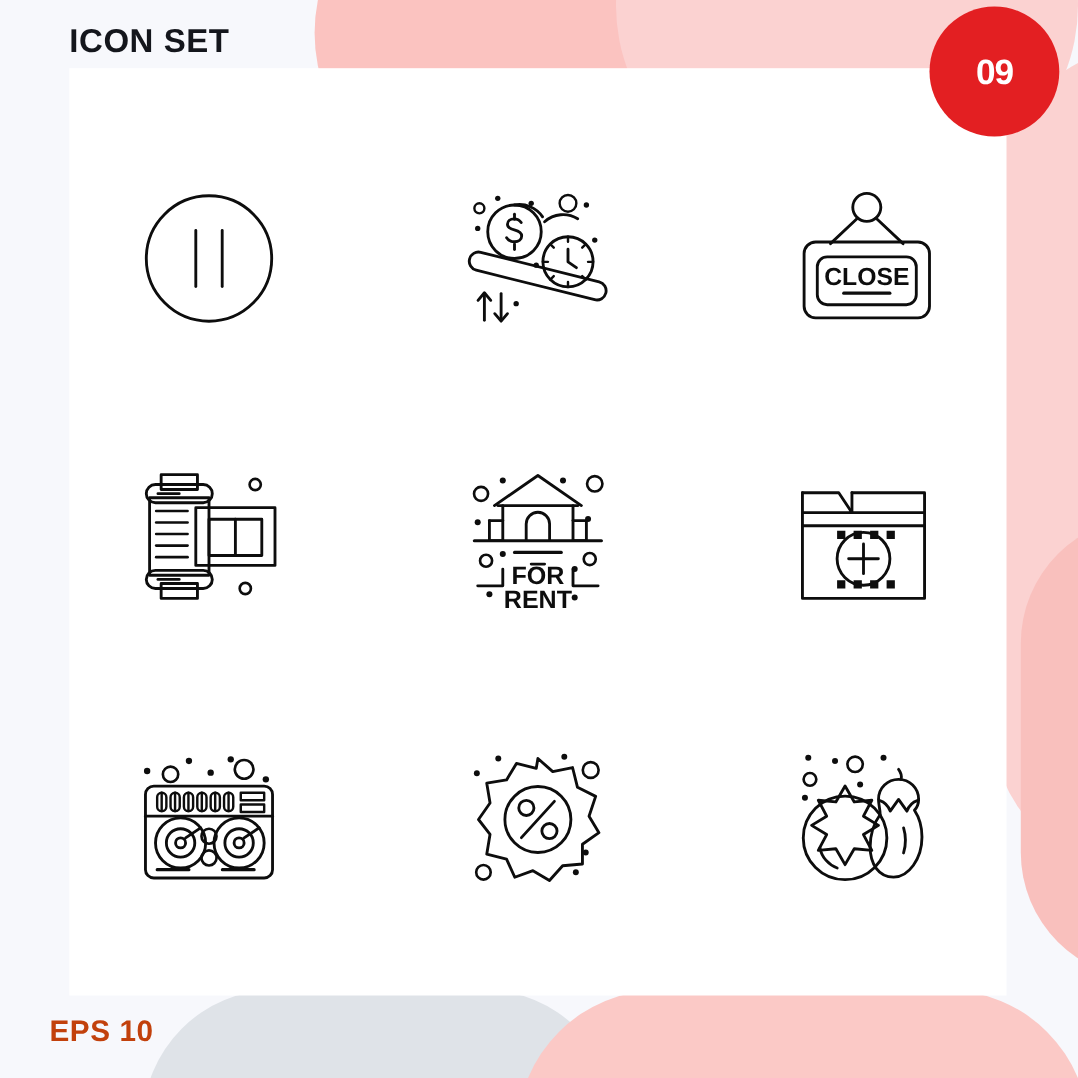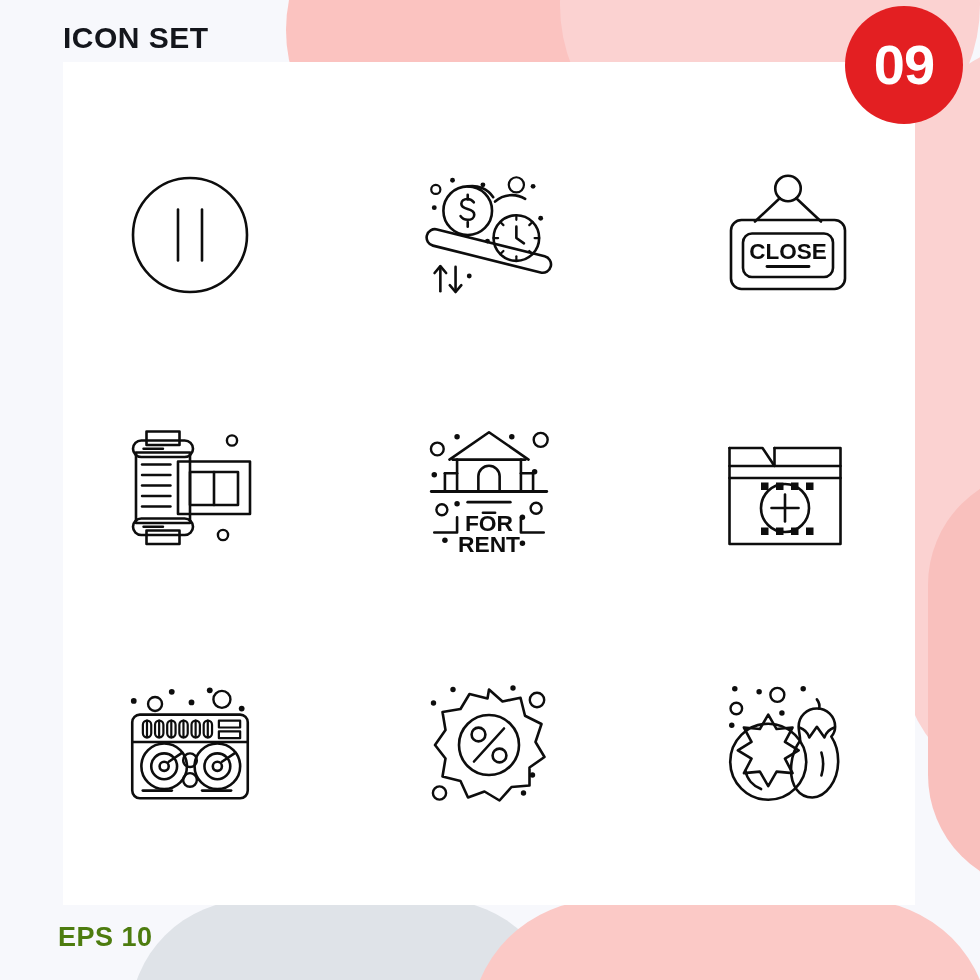--- a/index.html
+++ b/index.html
@@ -77,33 +77,33 @@
   #badge {
     position:absolute;
     left:845px; top:6px;
     width:118px; height:118px;
     border-radius:50%;
     background:#e31f22;
     display:flex; align-items:center; justify-content:center;
   }
   #badge span {
     color:#ffffff;
-    font-size:56px;
+    font-size:32px;
     font-weight:bold;
     letter-spacing:-1px;
     line-height:1;
   }
 
   
   #eps {
     position:absolute;
-    left:58px; top:922px;
+    left:45px; top:922px;
     font-size:27px;
     font-weight:bold;
-    color:#4d7c0f;
+    color:#c2410c;
     letter-spacing:.5px;
     white-space:nowrap;
   }
 
   
   #grid {
     position:absolute;
     left:63px; top:130px;
     width:852px; height:720px;
     display:grid;

